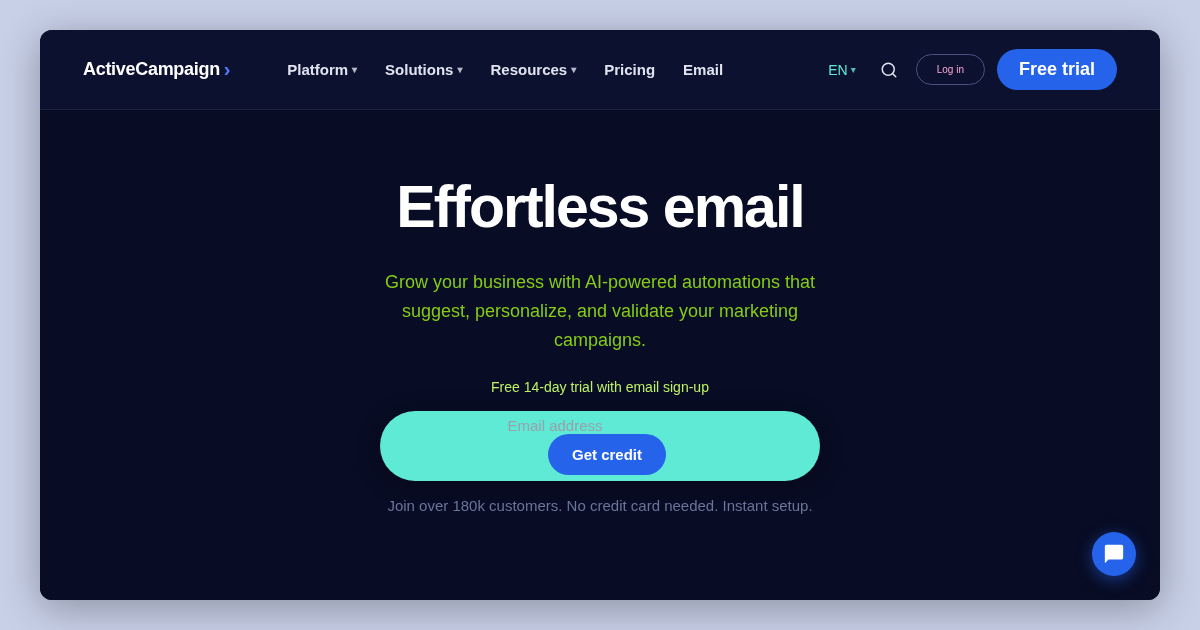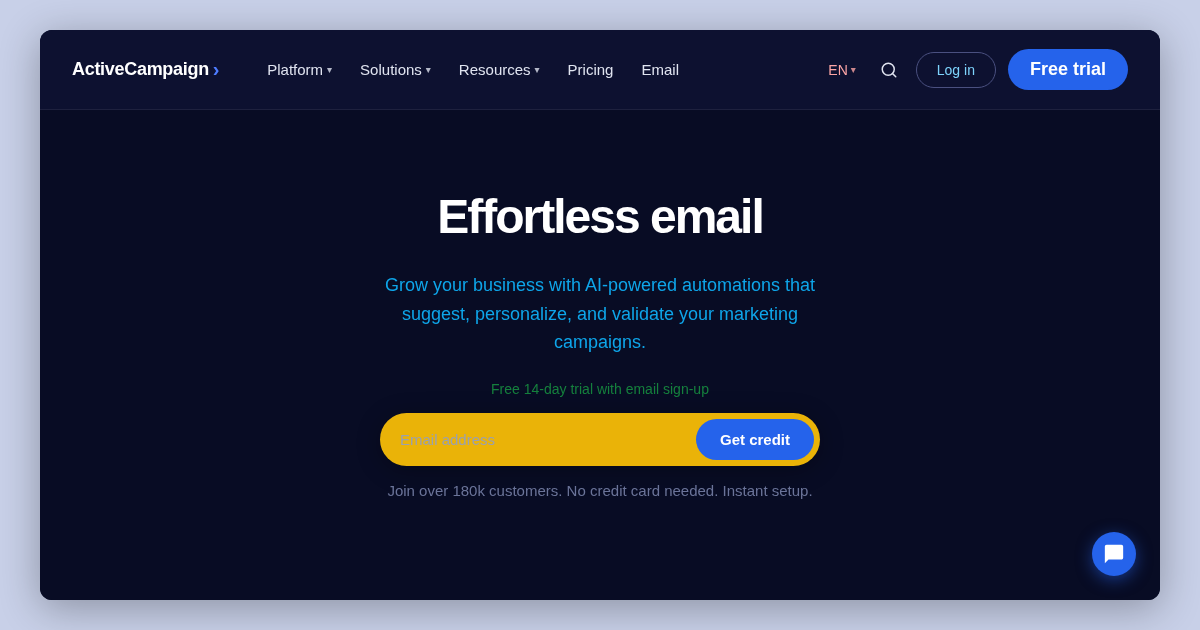--- a/index.html
+++ b/index.html
@@ -25,23 +25,23 @@
       box-shadow: 0 8px 40px rgba(0,0,0,0.3);
       display: flex;
       flex-direction: column;
     }
 
     
     .navbar {
       background: #0d1130;
       display: flex;
       align-items: center;
-      padding: 0 32px;
+      padding: 0 43px;
       height: 80px;
-      gap: 0;
+      gap: 9px;
       border-bottom: 1px solid rgba(255,255,255,0.07);
       flex-shrink: 0;
     }
 
     .logo {
       color: #ffffff;
       font-size: 18px;
       font-weight: 600;
       letter-spacing: -0.3px;
       display: flex;
@@ -59,21 +59,21 @@
     .nav-links {
       display: flex;
       align-items: center;
       gap: 4px;
       flex: 1;
     }
 
     .nav-item {
       color: #e0e4f0;
       font-size: 15px;
-      font-weight: 400;
+      font-weight: 700;
       padding: 8px 12px;
       cursor: pointer;
       display: flex;
       align-items: center;
       gap: 4px;
       border-radius: 6px;
       white-space: nowrap;
       text-align: center;
     }
 
@@ -83,45 +83,45 @@
     }
 
     .nav-right {
       display: flex;
       align-items: center;
       gap: 12px;
       margin-left: auto;
     }
 
     .lang-selector {
-      color: #fca5a5;
+      color: #5eead4;
       font-size: 14px;
       display: flex;
       align-items: center;
       gap: 3px;
       cursor: pointer;
       padding: 4px 6px;
     }
 
     .search-icon-btn {
       color: #e0e4f0;
       font-size: 18px;
       cursor: pointer;
       padding: 4px 6px;
       display: flex;
       align-items: center;
     }
 
     .login-btn {
       background: transparent;
       border: 1.5px solid #4a5080;
-      color: #7dd3fc;
+      color: #f9a8d4;
       padding: 9px 20px;
       border-radius: 24px;
-      font-size: 14px;
+      font-size: 10px;
       font-weight: 500;
       cursor: pointer;
     }
 
     .free-trial-btn {
       background: #2563eb;
       border: none;
       color: #ffffff;
       padding: 10px 22px;
       border-radius: 24px;
@@ -138,52 +138,53 @@
       flex-direction: column;
       align-items: center;
       justify-content: center;
       text-align: center;
       padding: 20px 40px 40px;
       background: #080c24;
       position: relative;
     }
 
     .hero-heading {
-      font-size: 48px;
+      font-size: 59px;
       font-weight: 800;
       color: #ffffff;
       line-height: 1.08;
       letter-spacing: -2px;
       max-width: 780px;
       margin-bottom: 28px;
     }
 
     .hero-subtext {
-      color: #0ea5e9;
+      color: #84cc16;
       font-size: 18px;
       line-height: 1.6;
       max-width: 460px;
       margin-bottom: 24px;
     }
 
     .trial-label {
-      color: #15803d;
+      color: #bef264;
       font-size: 14px;
       margin-bottom: 16px;
     }
 
     .email-form {
       display: flex;
       align-items: center;
-      background: #eab308;
+      background: #5eead4;
       border-radius: 50px;
       padding: 6px 6px 6px 20px;
       width: 440px;
       margin-bottom: 16px;
       box-shadow: 0 4px 24px rgba(0,0,0,0.3);
+      flex-direction: column;
     }
 
     .email-input {
       flex: 1;
       border: none;
       outline: none;
       font-size: 15px;
       color: #333;
       background: transparent;
     }

